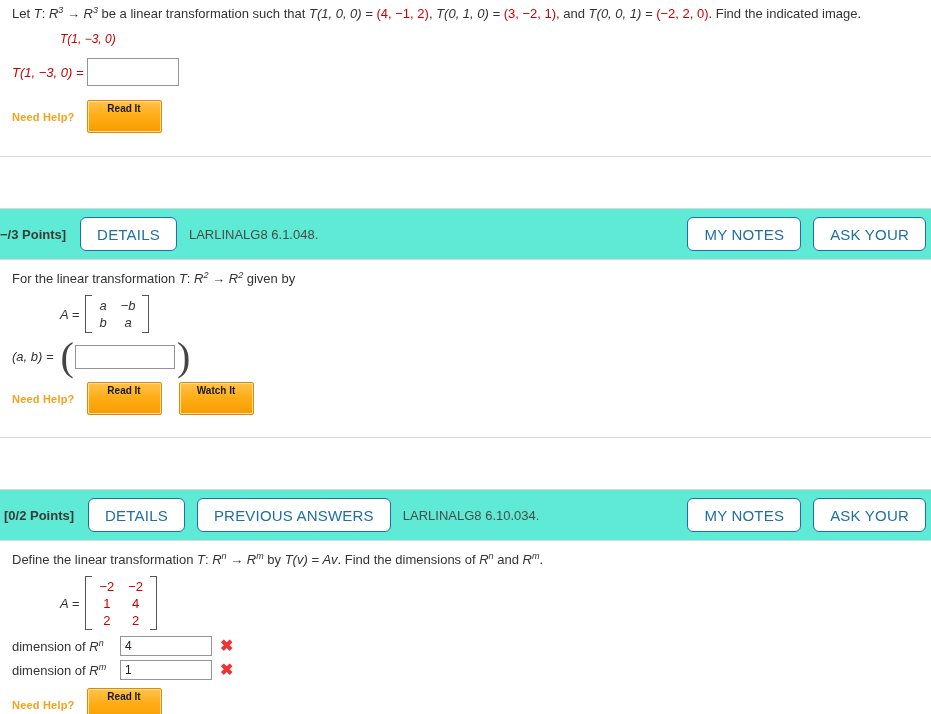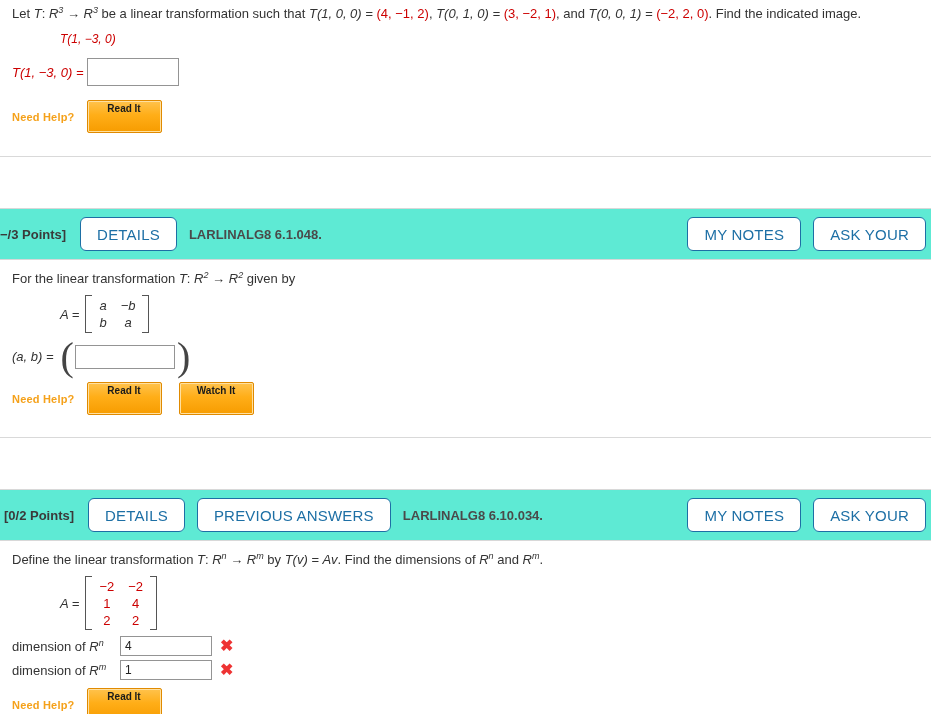--- a/index.html
+++ b/index.html
@@ -88,21 +88,21 @@
     font-family: "Liberation Sans", sans-serif;
     height: 34px;
     padding: 0 16px;
     margin-right: 12px;
     cursor: pointer;
     white-space: nowrap;
     letter-spacing: 0.2px;
   }
   .qname {
     font-size: 13px;
-    font-weight: bold;
+    font-weight: normal;
     color: #4a4a4a;
     white-space: nowrap;
   }
   .hdr-right {
     margin-left: auto;
     display: flex;
     align-items: center;
     padding-right: 17px;
   }
   .hdr-right .hdr-btn { margin-right: 12px; }

